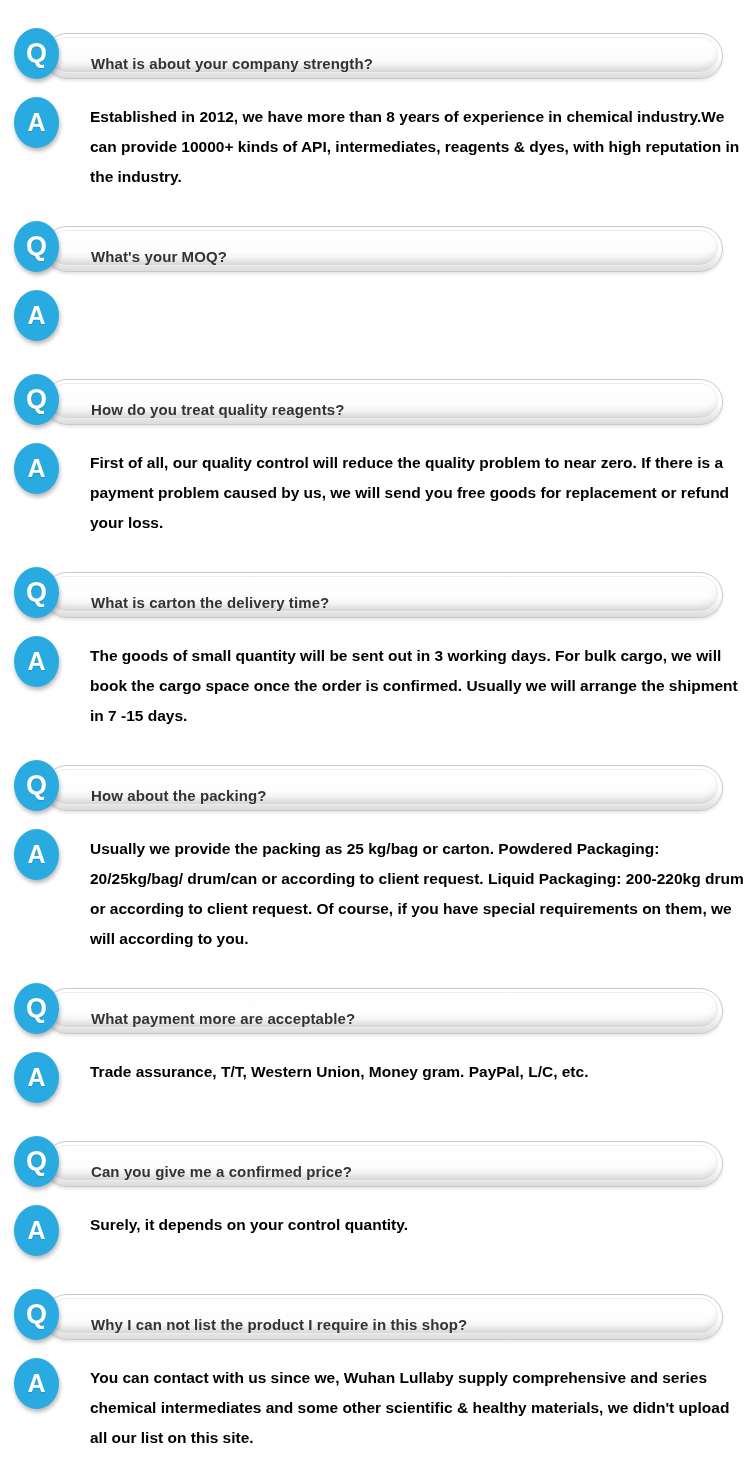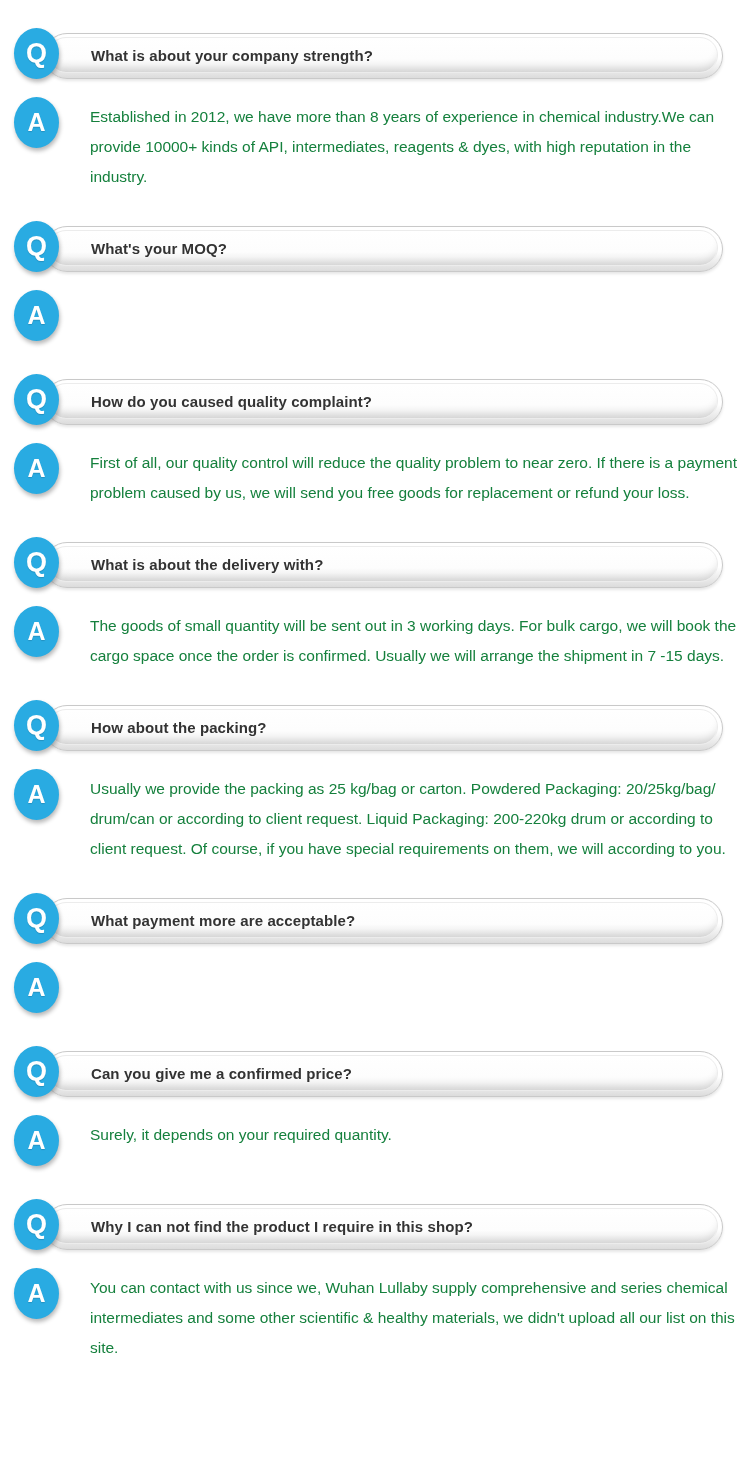--- a/index.html
+++ b/index.html
@@ -56,21 +56,21 @@
     background: linear-gradient(180deg, #ffffff 0%, #ffffff 55%, #dcdcdc 100%);
     box-shadow: 0 2px 3px rgba(0,0,0,0.10);
   }
   .q-pill-inner {
     height: 36px;
     border-radius: 20px;
     background: linear-gradient(180deg, #ffffff 0%, #fdfdfd 60%, #f3f3f3 100%);
     border: 1px solid #ececec;
     box-shadow: inset 0 -9px 10px -6px rgba(0,0,0,0.16), inset 0 1px 0 #ffffff;
     display: flex;
-    align-items: center;
+    align-items: flex-end;
     padding-left: 42px;
   }
   .q-text {
     font-size: 15px;
     font-weight: bold;
     color: #333333;
     letter-spacing: 0.1px;
   }
 
   
@@ -82,21 +82,22 @@
   }
   .a-badge {
     top: 1px;
     font-size: 25px;
   }
   .a-text {
     margin-left: 76px;
     padding-top: 6px;
     font-size: 15.5px;
     line-height: 30px;
-    color: #15803d;
+    color: #000000;
+    font-weight: bold;
   }
 </style>
 </head>
 <body>
 
 <div class="faq-list">
   <section class="faq-item">
     <div class="q-row">
       <div class="badge q-badge">Q</div>
       <div class="q-pill">
@@ -123,36 +124,36 @@
     <div class="a-row">
       <div class="badge a-badge">A</div>
     </div>
   </section>
 
   <section class="faq-item">
     <div class="q-row">
       <div class="badge q-badge">Q</div>
       <div class="q-pill">
         <div class="q-pill-inner">
-          <span class="q-text">How do you caused quality complaint?</span>
+          <span class="q-text">How do you treat quality reagents?</span>
         </div>
       </div>
     </div>
     <div class="a-row">
       <div class="badge a-badge">A</div>
       <div class="a-text">First of all, our quality control will reduce the quality problem to near zero. If there is a payment problem caused by us, we will send you free goods for replacement or refund your loss.</div>
     </div>
   </section>
 
   <section class="faq-item">
     <div class="q-row">
       <div class="badge q-badge">Q</div>
       <div class="q-pill">
         <div class="q-pill-inner">
-          <span class="q-text">What is about the delivery with?</span>
+          <span class="q-text">What is carton the delivery time?</span>
         </div>
       </div>
     </div>
     <div class="a-row">
       <div class="badge a-badge">A</div>
       <div class="a-text">The goods of small quantity will be sent out in 3 working days. For bulk cargo, we will book the cargo space once the order is confirmed. Usually we will arrange the shipment in 7 -15 days.</div>
     </div>
   </section>
 
   <section class="faq-item">
@@ -174,44 +175,45 @@
     <div class="q-row">
       <div class="badge q-badge">Q</div>
       <div class="q-pill">
         <div class="q-pill-inner">
           <span class="q-text">What payment more are acceptable?</span>
         </div>
       </div>
     </div>
     <div class="a-row">
       <div class="badge a-badge">A</div>
+      <div class="a-text">Trade assurance, T/T, Western Union, Money gram. PayPal, L/C, etc.</div>
     </div>
   </section>
 
   <section class="faq-item">
     <div class="q-row">
       <div class="badge q-badge">Q</div>
       <div class="q-pill">
         <div class="q-pill-inner">
           <span class="q-text">Can you give me a confirmed price?</span>
         </div>
       </div>
     </div>
     <div class="a-row">
       <div class="badge a-badge">A</div>
-      <div class="a-text">Surely, it depends on your required quantity.</div>
-    </div>
-  </section>
-
-  <section class="faq-item">
-    <div class="q-row">
-      <div class="badge q-badge">Q</div>
-      <div class="q-pill">
-        <div class="q-pill-inner">
-          <span class="q-text">Why I can not find the product I require in this shop?</span>
+      <div class="a-text">Surely, it depends on your control quantity.</div>
+    </div>
+  </section>
+
+  <section class="faq-item">
+    <div class="q-row">
+      <div class="badge q-badge">Q</div>
+      <div class="q-pill">
+        <div class="q-pill-inner">
+          <span class="q-text">Why I can not list the product I require in this shop?</span>
         </div>
       </div>
     </div>
     <div class="a-row">
       <div class="badge a-badge">A</div>
       <div class="a-text">You can contact with us since we, Wuhan Lullaby supply comprehensive and series chemical intermediates and some other scientific &amp; healthy materials, we didn't upload all our list on this site.</div>
     </div>
   </section>
 </div>
 

